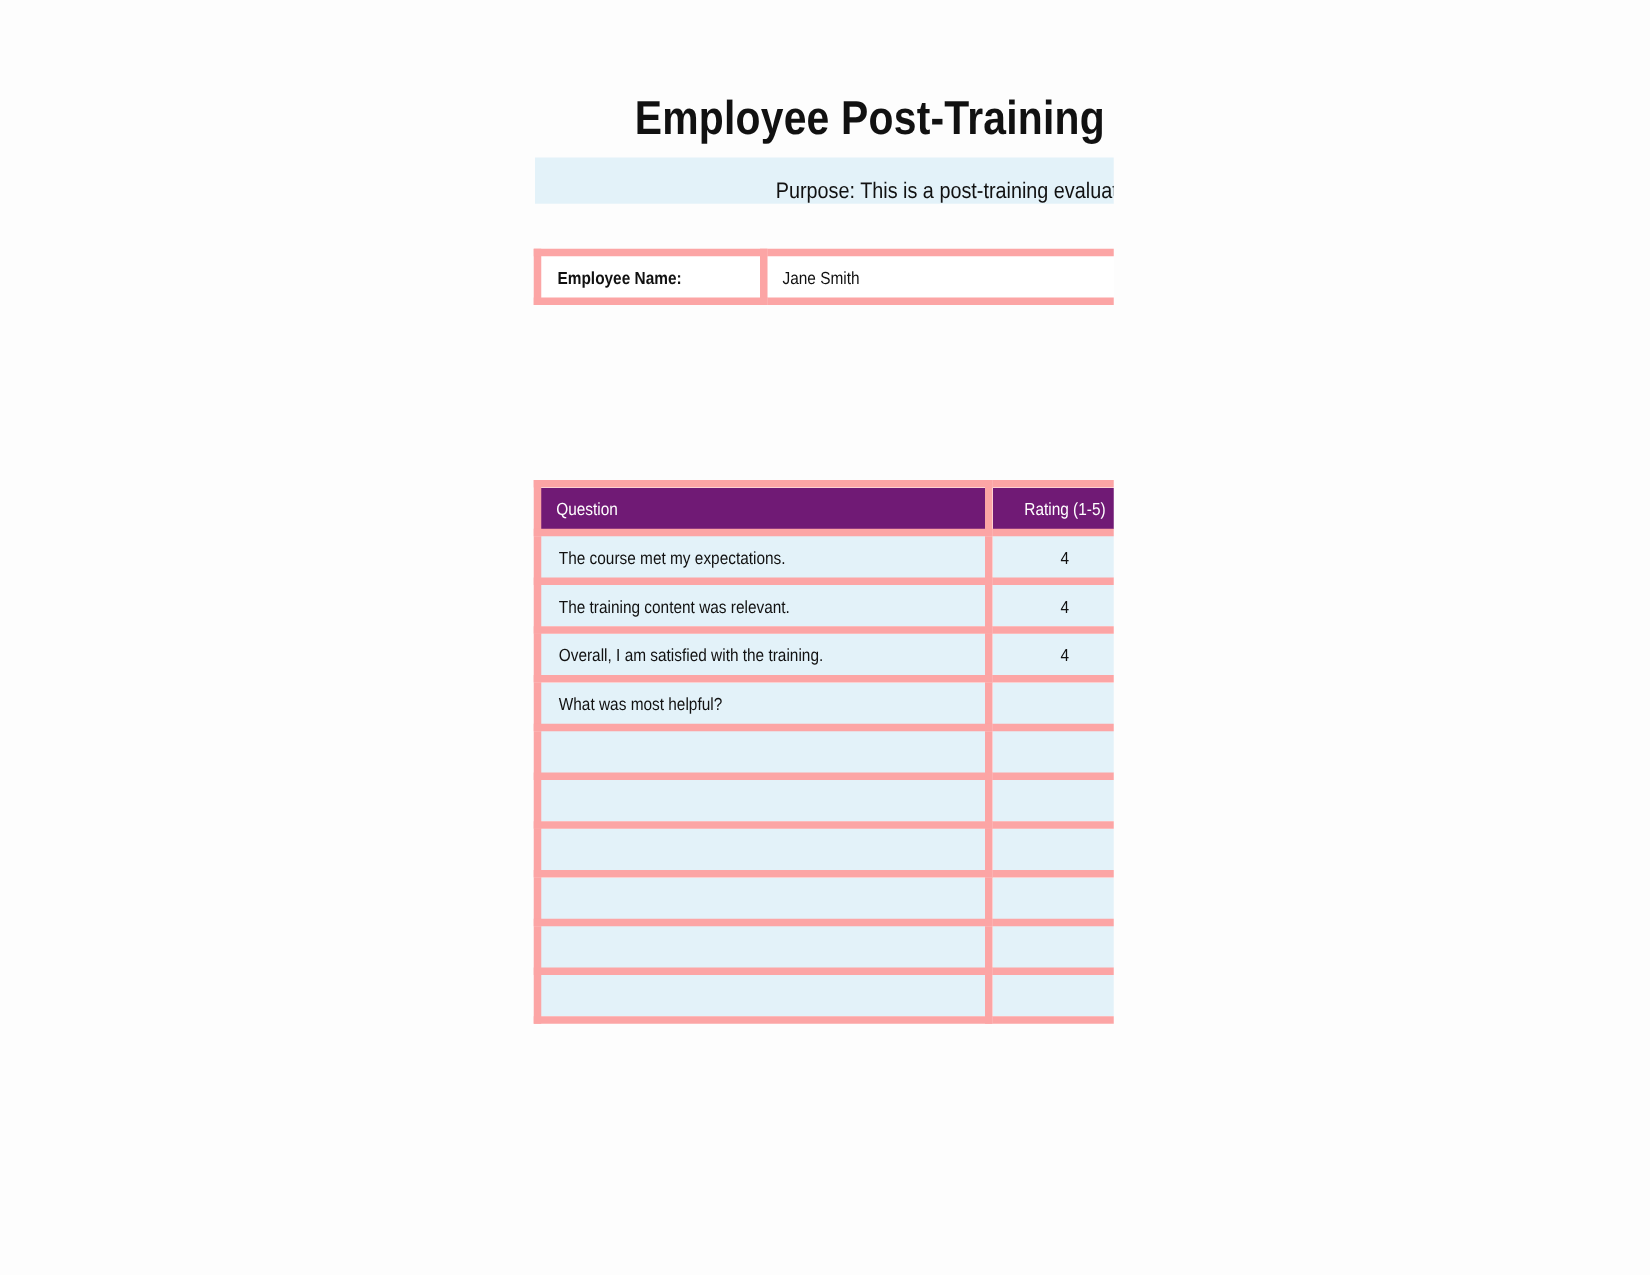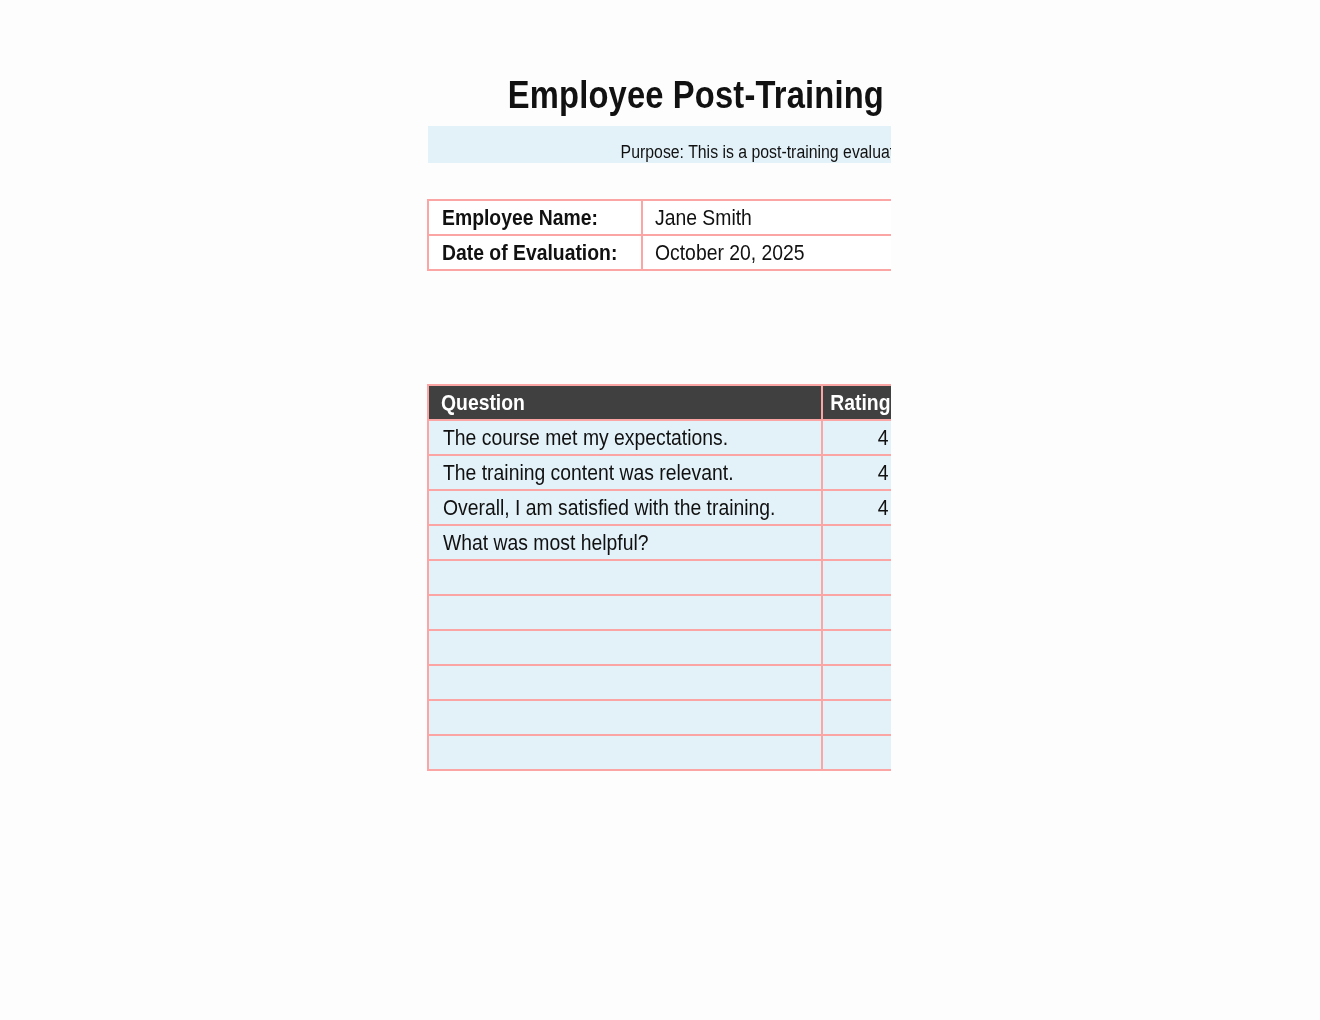--- a/index.html
+++ b/index.html
@@ -7,29 +7,29 @@
          font-family:"Liberation Sans", sans-serif; color:#111; }
   .clip { position:absolute; left:426px; top:0; width:465px; height:1020px; overflow:hidden; }
   .inner { position:absolute; left:0; top:0; width:900px; }
   .title { position:absolute; left:0; top:74px; width:716px; text-align:center; font-size:38px; font-weight:bold;
            letter-spacing:0.2px; transform:scaleX(0.86); transform-origin:center; white-space:nowrap; }
   .purpose { position:absolute; left:2px; top:126px; width:900px; height:37px; background:#e3f2f9; }
   .purpose span { position:absolute; left:0; width:716px; top:8px; text-align:center; font-size:18px; white-space:nowrap; }
   .purpose-text { display:inline-block; transform:scaleX(0.88); }
 
   table { border-collapse:collapse; position:absolute; left:1px; }
-  td, th { border:2px solid #fca5a5; padding:0; height:33px; font-size:22px; white-space:nowrap; overflow:hidden; }
+  td, th { border:6px solid #fca5a5; padding:0; height:33px; font-size:14px; white-space:nowrap; overflow:hidden; }
   .info { top:199px; }
   .info td.label { width:162px; padding-left:13px; font-weight:bold; background:#fff; }
   .info td.value { width:600px; padding-left:12px; background:#fff; }
   .sx { display:inline-block; transform:scaleX(0.88); transform-origin:left center; }
   .sxc { display:inline-block; transform:scaleX(0.88); transform-origin:center center; }
 
   .survey { top:384px; }
-  .survey th { background:#404040; color:#fff; font-weight:bold; text-align:left; }
+  .survey th { background:#701a75; color:#fff; font-weight:normal; text-align:left; }
   .survey th.q { width:331px; padding-left:12px; }
   .survey th.r { width:115px; text-align:center; }
   .survey td { background:#e3f2f9; }
   .survey td.q { width:341px; padding-left:14px;margin-left:30px; }
   .survey td.r { width:115px; text-align:center; }
 </style>
 </head>
 <body>
 
 <div class="clip">
@@ -39,24 +39,20 @@
       <span>
           <span class="purpose-text">Purpose: This is a post-training evaluation form</span>
         </span>
     </div>
 
     <table class="info">
       <tbody>
           <tr>
         <td class="label"><span class="sx">Employee Name:</span></td>
         <td class="value"><span class="sx">Jane Smith</span></td>
-      </tr>
-      <tr>
-        <td class="label"><span class="sx">Date of Evaluation:</span></td>
-        <td class="value"><span class="sx">October 20, 2025</span></td>
       </tr>
     </tbody>
       </table>
 
     <table class="survey">
       <tbody>
           <tr>
         <th class="q"><span class="sx">Question</span></th>
         <th class="r"><span class="sxc">Rating (1-5)</span></th>
       </tr>

